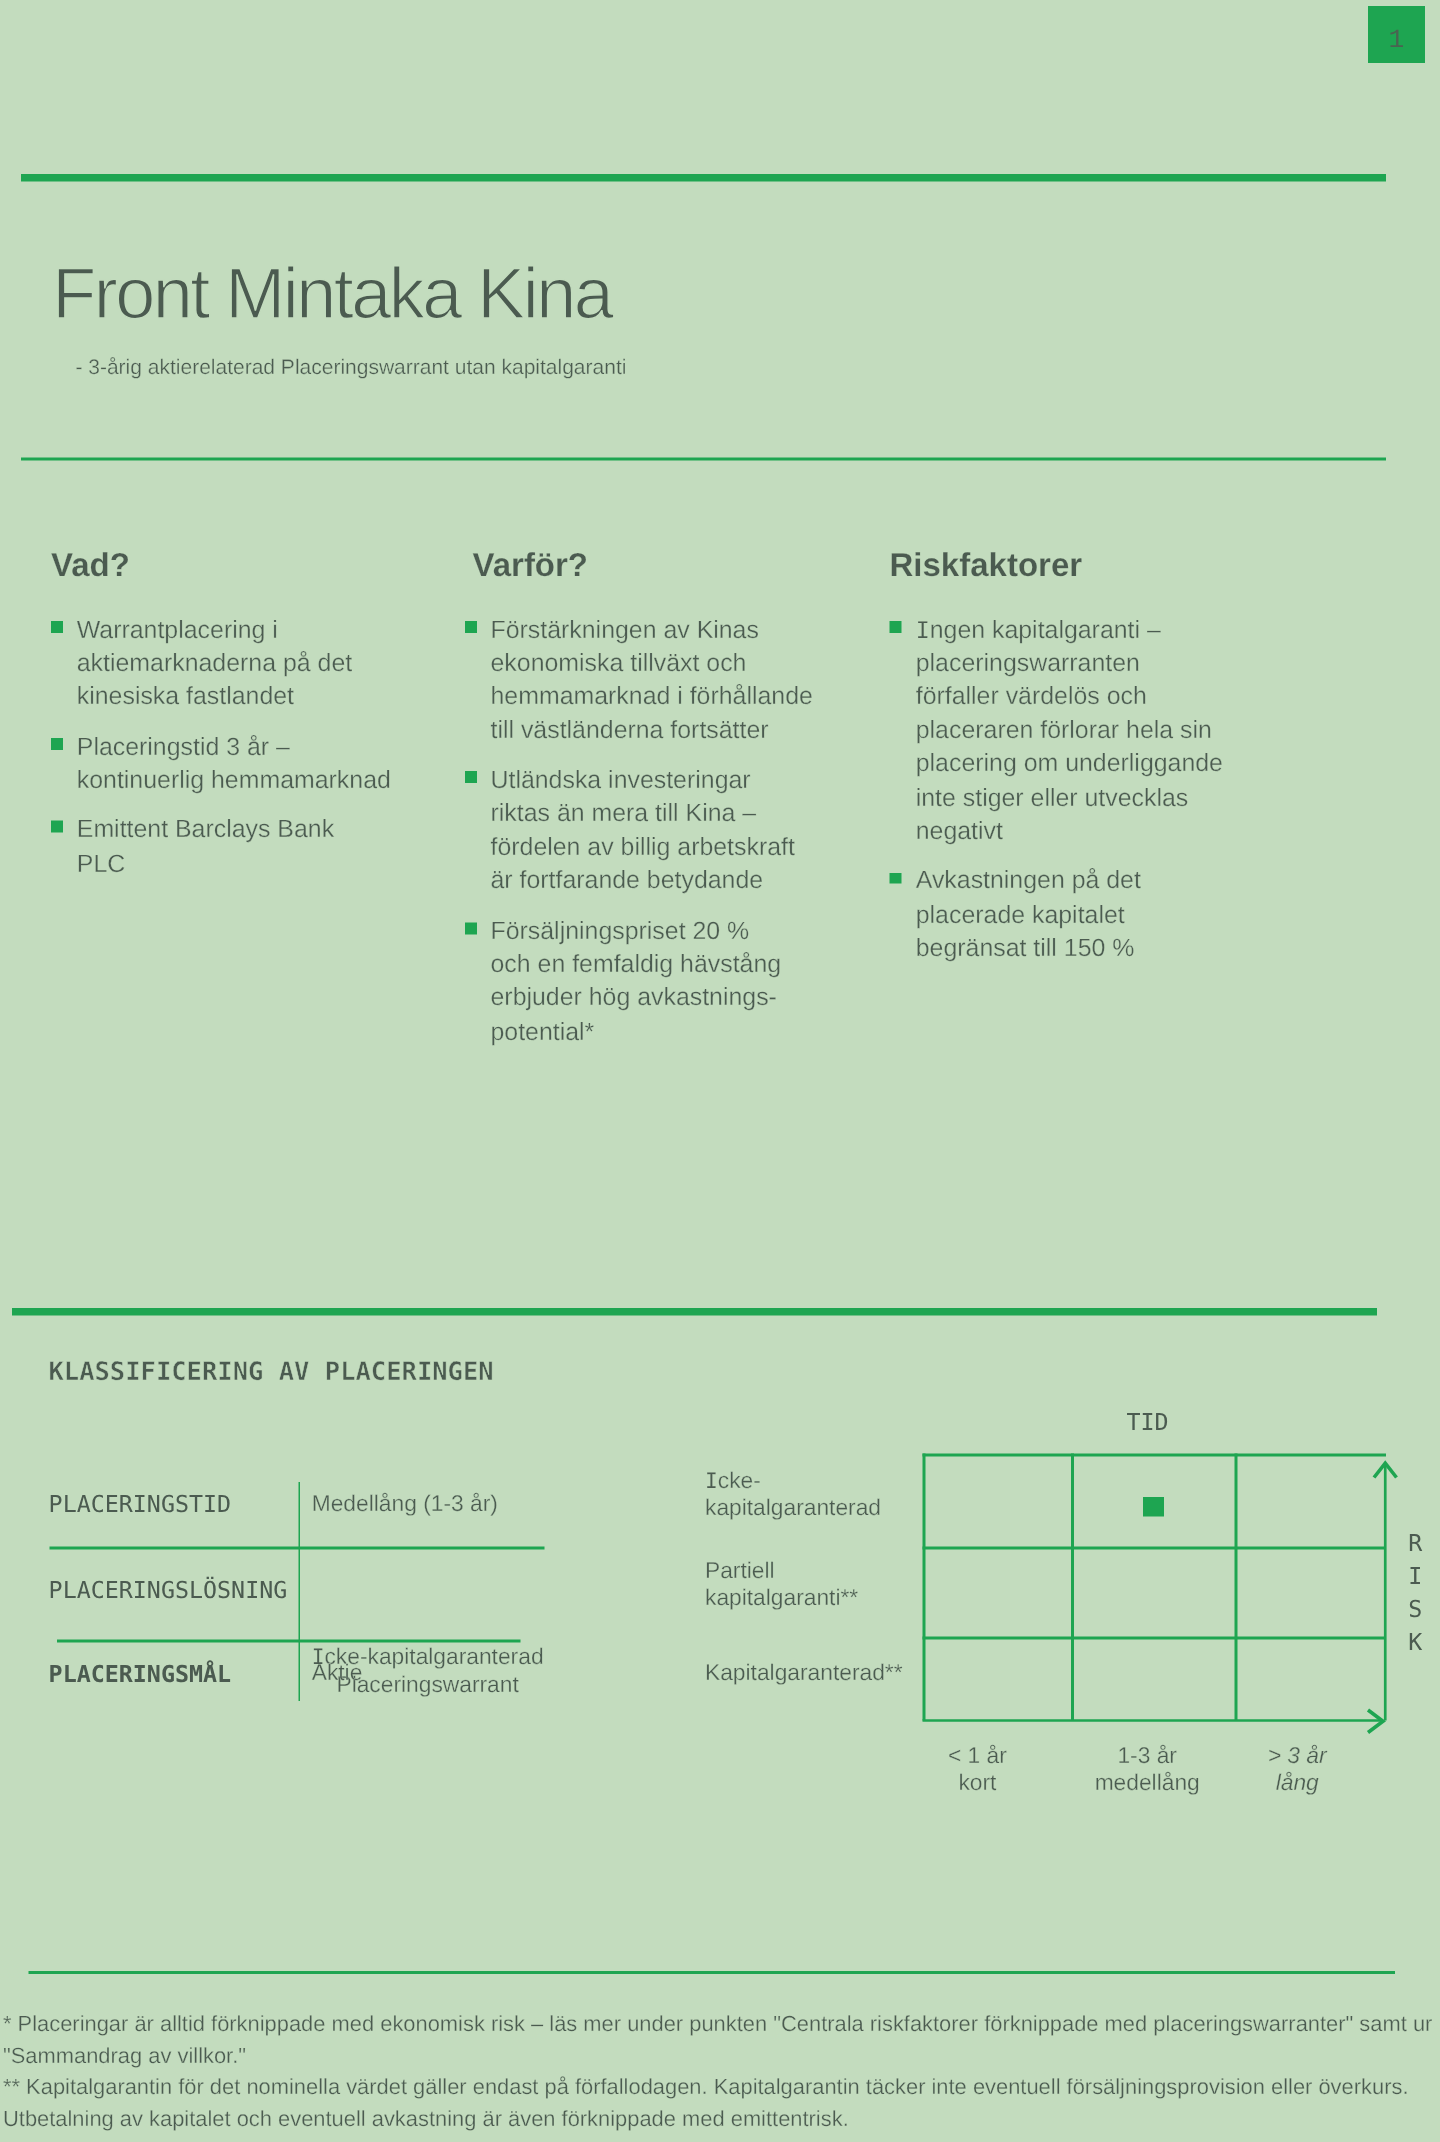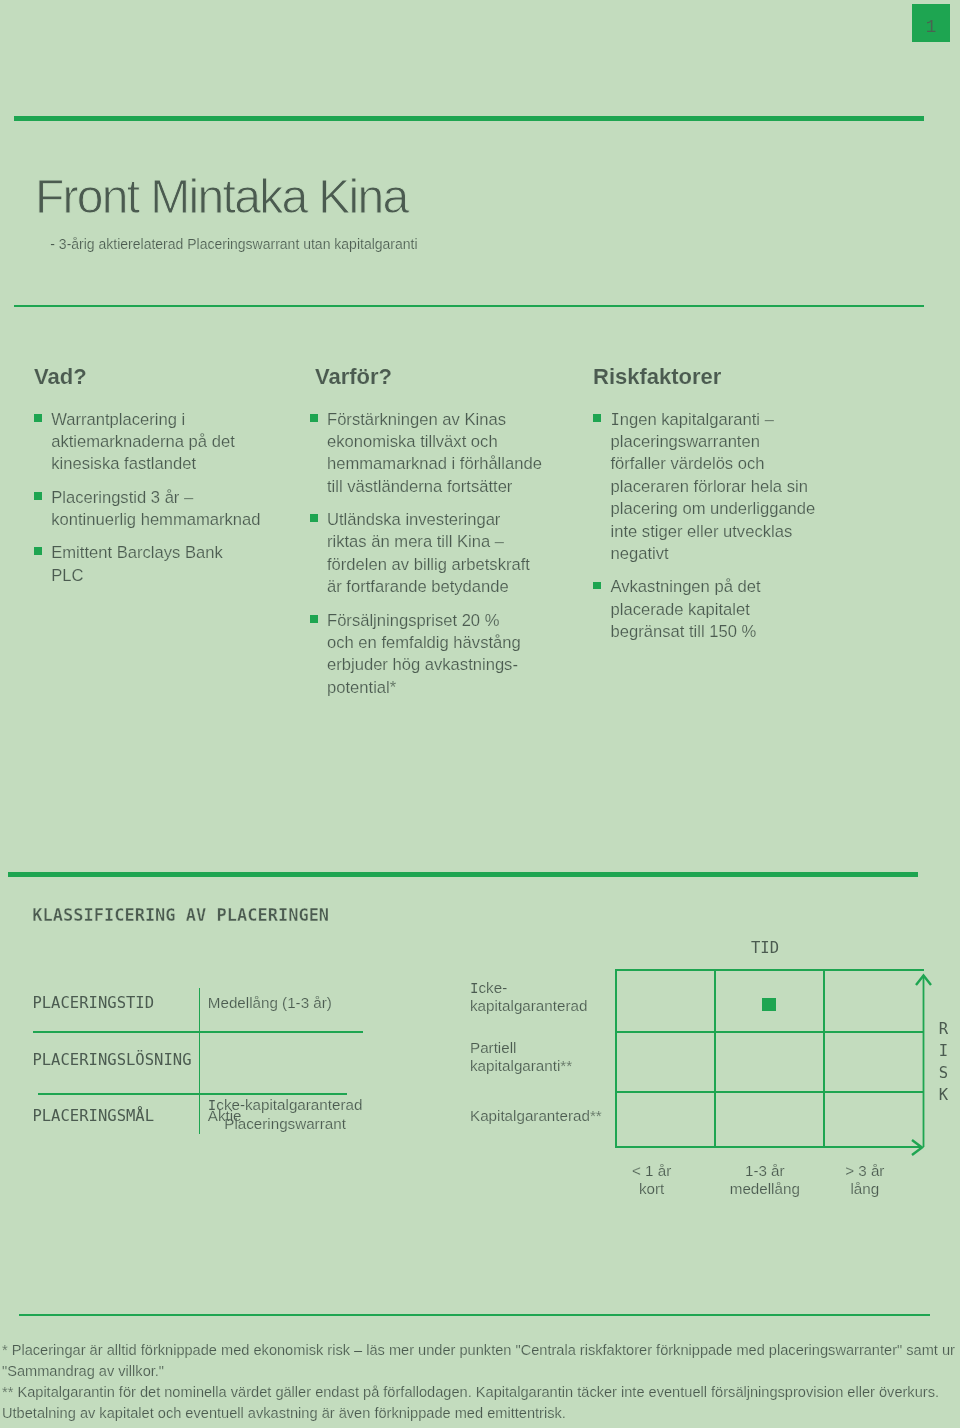--- a/index.html
+++ b/index.html
@@ -92,21 +92,21 @@
     <li><span class="sq"></span><span>Avkastningen på det</span><br><span>placerade kapitalet</span><br><span>begränsat till 150 %</span></li>
   </ul>
 </div>
 
 <div class="rule" style="left:8px;top:871.6px;width:910px;height:5px;"></div>
 
 <div class="abs" id="klass">KLASSIFICERING AV PLACERINGEN</div>
 
 <div class="abs tlabel" style="top:993.22px;">PLACERINGSTID</div>
 <div class="abs tlabel" style="top:1049.92px;">PLACERINGSLÖSNING</div>
-<div class="abs tlabel" style="top:1106.12px;">PLACERINGSMÅL</div>
+<div class="abs tlabel" style="top:1106.12px;font-weight:bold;">PLACERINGSMÅL</div>
 
 <div class="abs tval" style="top:994.08px;"><span>Medellång (1-3 år)</span></div>
 <div class="abs tval" style="top:1096px;text-align:center;"><span><span class="monoI">I</span>cke-kapitalgaranterad</span><br><span>Placeringswarrant</span></div>
 <div class="abs tval" style="top:1106.98px;"><span>Aktie</span></div>
 
 <div class="rule" style="left:32.5px;top:1030.9px;width:330px;height:2.1px;"></div>
 <div class="rule" style="left:37.5px;top:1092.9px;width:309px;height:2.1px;"></div>
 <div class="rule" style="left:198.6px;top:987.5px;width:1.5px;height:146.5px;"></div>
 
 <div class="abs rlabel" style="top:978.98px;"><span><span class="monoI">I</span>cke-</span><br><span>kapitalgaranterad</span></div>
@@ -128,20 +128,20 @@
   <path d="M916 985 L923.5 975.5 L931 985" fill="none" stroke="#1ea551" stroke-width="2.4"></path>
   <path d="M615 1147 L922 1147" fill="none" stroke="#1ea551" stroke-width="1.8"></path>
   <path d="M912 1140 L922 1147.5 L912 1155" fill="none" stroke="#1ea551" stroke-width="2.4"></path>
 </svg>
 
 <div class="abs monotxt" style="left:751px;top:937.92px;font-size:15.55px;line-height:20px;">TID</div>
 <div class="abs monotxt" style="left:938.8px;top:1017.5px;font-size:15.55px;line-height:22.3px;text-align:center;"><span>R</span><br><span>I</span><br><span>S</span><br><span>K</span></div>
 
 <div class="abs axlab" style="left:601.6px;top:1161.68px;width:100px;"><span>&lt; 1 år</span><br><span>kort</span></div>
 <div class="abs axlab" style="left:714.8px;top:1161.68px;width:100px;"><span>1-3 år</span><br><span>medellång</span></div>
-<div class="abs axlab" style="left:814.8px;top:1161.68px;width:100px;"><span>&gt; 3 år</span><br><span>lång</span></div>
+<div class="abs axlab" style="left:814.8px;top:1161.68px;width:100px;font-style:italic;"><span>&gt; 3 år</span><br><span>lång</span></div>
 
 <div class="rule" style="left:19px;top:1313.8px;width:911px;height:1.9px;"></div>
 
 <div class="abs fn" style="top:1340.37px;">* Placeringar är alltid förknippade med ekonomisk risk – läs mer under punkten "Centrala riskfaktorer förknippade med placeringswarranter" samt ur</div>
 <div class="abs fn" style="top:1361.37px;">"Sammandrag av villkor."</div>
 <div class="abs fn" style="top:1382.27px;">** Kapitalgarantin för det nominella värdet gäller endast på förfallodagen. Kapitalgarantin täcker inte eventuell försäljningsprovision eller överkurs.</div>
 <div class="abs fn" style="top:1403.37px;">Utbetalning av kapitalet och eventuell avkastning är även förknippade med emittentrisk.</div>
 
 </body></html>

